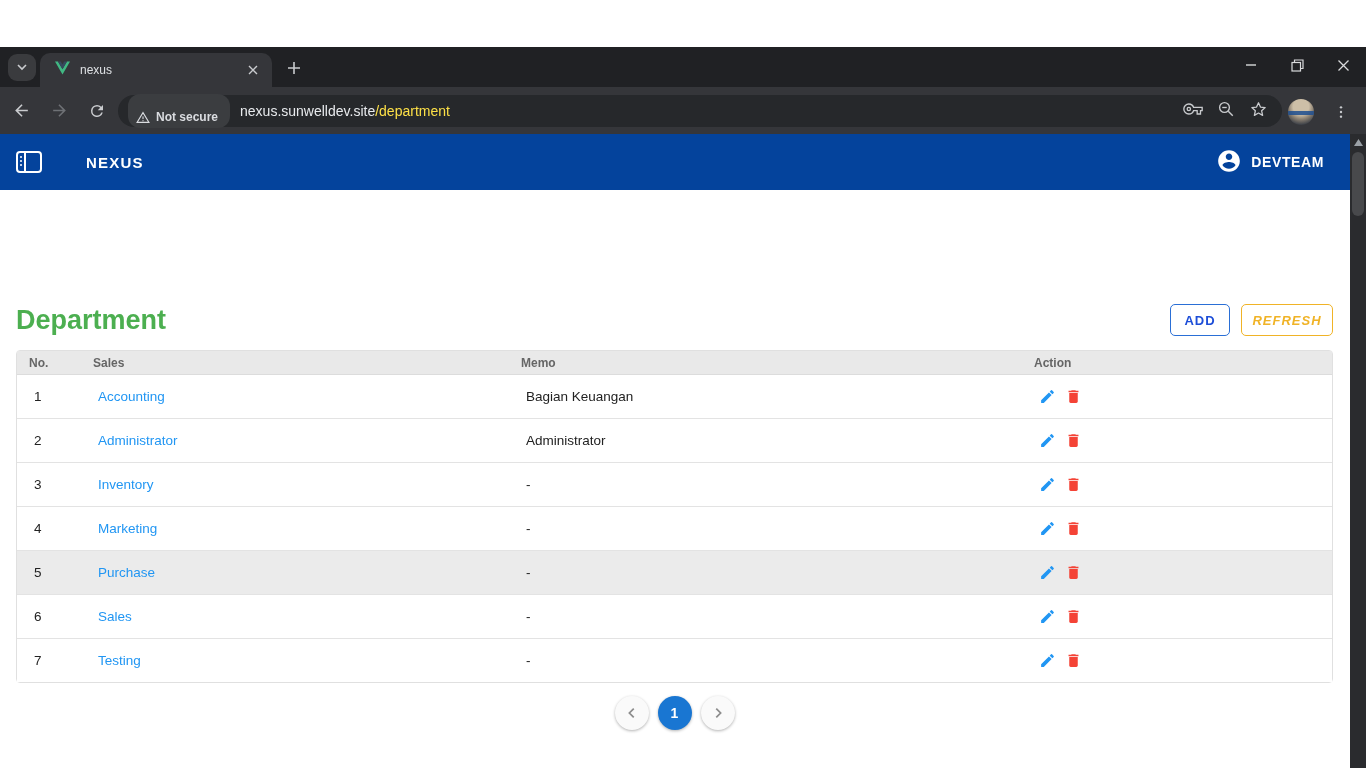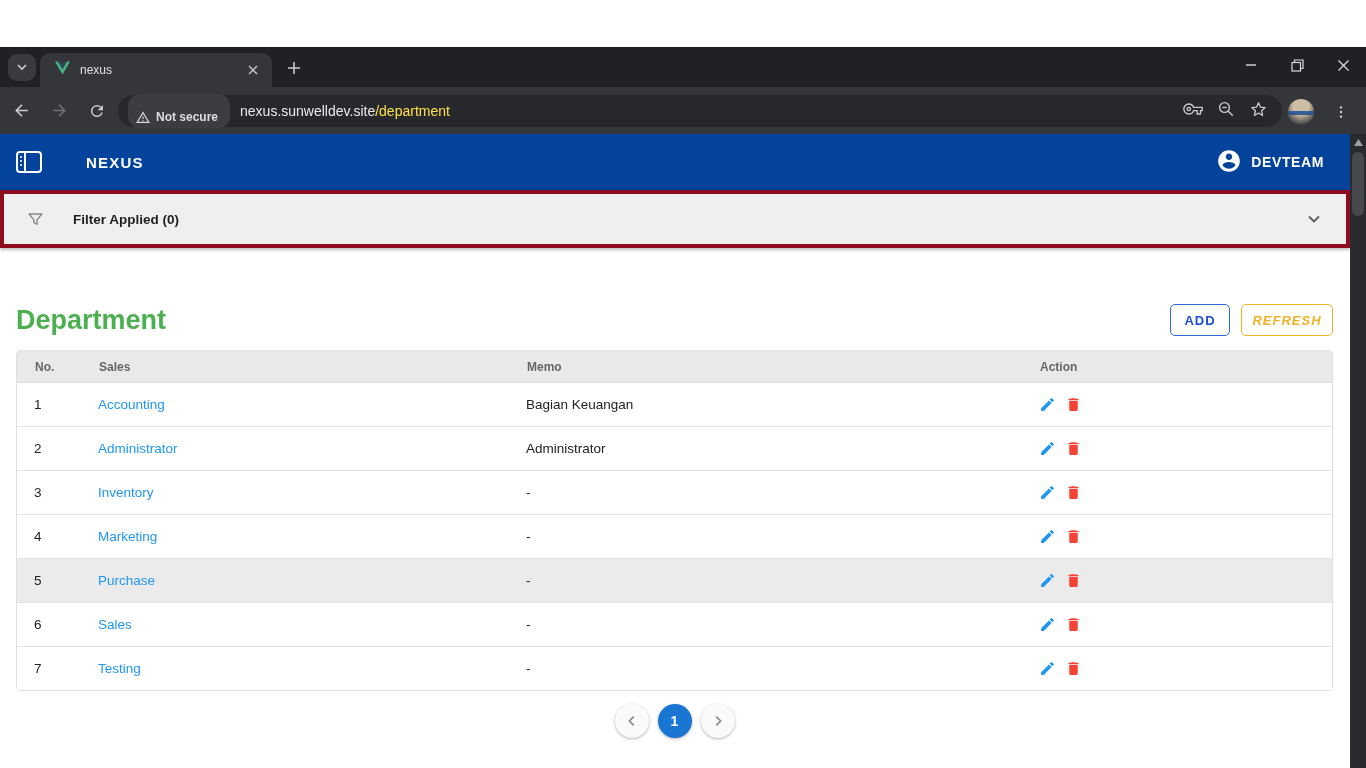--- a/index.html
+++ b/index.html
@@ -46,21 +46,21 @@
   .content { position:absolute; top:114px; left:0; width:100%; padding:0 17px 0 16px; }
   .title-row { margin-top:56px; display:flex; align-items:center;gap:37px; }
   .page-title { color:#4caf50; font-size:27px; font-weight:bold; }
   .title-buttons { margin-left:auto; display:flex; gap:11px; }
   .btn { height:32px; border-radius:5px; background:#fff; font-size:13px; font-weight:bold; letter-spacing:1px; display:flex; align-items:center; justify-content:center; cursor:pointer; }
   .btn-add { width:60px; border:1px solid #2a6fd6; color:#1d4ed8; }
   .btn-refresh { width:92px; border:1px solid #f0b327; color:#f0b327;font-style:italic; }
 
   table.data { margin-top:14px; width:100%; border-collapse:separate; border-spacing:0; table-layout:fixed; border:1px solid #e0e0e0; border-radius:4px; }
   col.c-no{width:64px;} col.c-name{width:428px;} col.c-memo{width:513px;}
-  th { height:32px; background:#e9e9e9; color:#666; font-size:12px; font-weight:bold; text-align:left; padding-left:18px; border-bottom:1px solid #dcdcdc; }
+  th { height:24px; background:#e9e9e9; color:#666; font-size:12px; font-weight:bold; text-align:left; padding-left:12px; border-bottom:1px solid #dcdcdc; }
   td { height:43px; font-size:13.5px; color:#222; padding-left:17px; border-bottom:1px solid #e3e3e3; background:#fff; }
   tr:last-child td { border-bottom:none; }
   tr.hl td { background:#ebebeb; }
   a.name-link { color:#2196f3; text-decoration:none; cursor:pointer; }
   .action-cell { display:flex; align-items:center; gap:9px; height:43px; }
   .icon-btn { display:flex; align-items:center; cursor:pointer; }
 
   .pagination { margin-top:13px; display:flex; justify-content:center; align-items:center; gap:9px; }
   .page-circle { width:34px; height:34px; border-radius:50%; background:#fafafa; box-shadow:0 1px 3px rgba(0,0,0,.3); display:flex; align-items:center; justify-content:center; cursor:pointer; }
   .page-circle.active { background:#1976d2; color:#fff; font-size:14px; font-weight:bold; }
@@ -195,33 +195,20 @@
       <div class="appbar-user">
         <span>
           <svg width="26" height="26" viewBox="0 0 24 24">
               <path d="M12 2C6.48 2 2 6.48 2 12s4.48 10 10 10 10-4.48 10-10S17.52 2 12 2zm0 3c1.66 0 3 1.34 3 3s-1.34 3-3 3-3-1.34-3-3 1.34-3 3-3zm0 14.2c-2.5 0-4.71-1.28-6-3.22.03-1.99 4-3.08 6-3.08 1.99 0 5.97 1.09 6 3.08-1.29 1.94-3.5 3.22-6 3.22z" fill="#fff"></path>
             </svg>
         </span>
         <span>DEVTEAM</span>
       </div>
     </div>
 
-    <div class="filterbar">
-      <span class="filter-icon">
-        <svg width="19" height="19" viewBox="0 0 24 24">
-            <path d="M4 5 H20 L14 12.5 V18 L10 16 V12.5 Z" fill="none" stroke="#8a8a8a" stroke-width="1.8" stroke-linejoin="round"></path>
-          </svg>
-      </span>
-      <span class="filterbar-label">Filter Applied (0)</span>
-      <span class="filter-chevron">
-        <svg width="16" height="16" viewBox="0 0 16 16">
-            <polyline points="3,5.5 8,10.5 13,5.5" fill="none" stroke="#5a5a5a" stroke-width="1.8"></polyline>
-          </svg>
-      </span>
-    </div>
 
     <div class="content">
       <div class="title-row">
         <h1 class="page-title">Department</h1>
         <div class="title-buttons">
           <div class="btn btn-add">ADD</div>
           <div class="btn btn-refresh">REFRESH</div>
         </div>
       </div>
 

